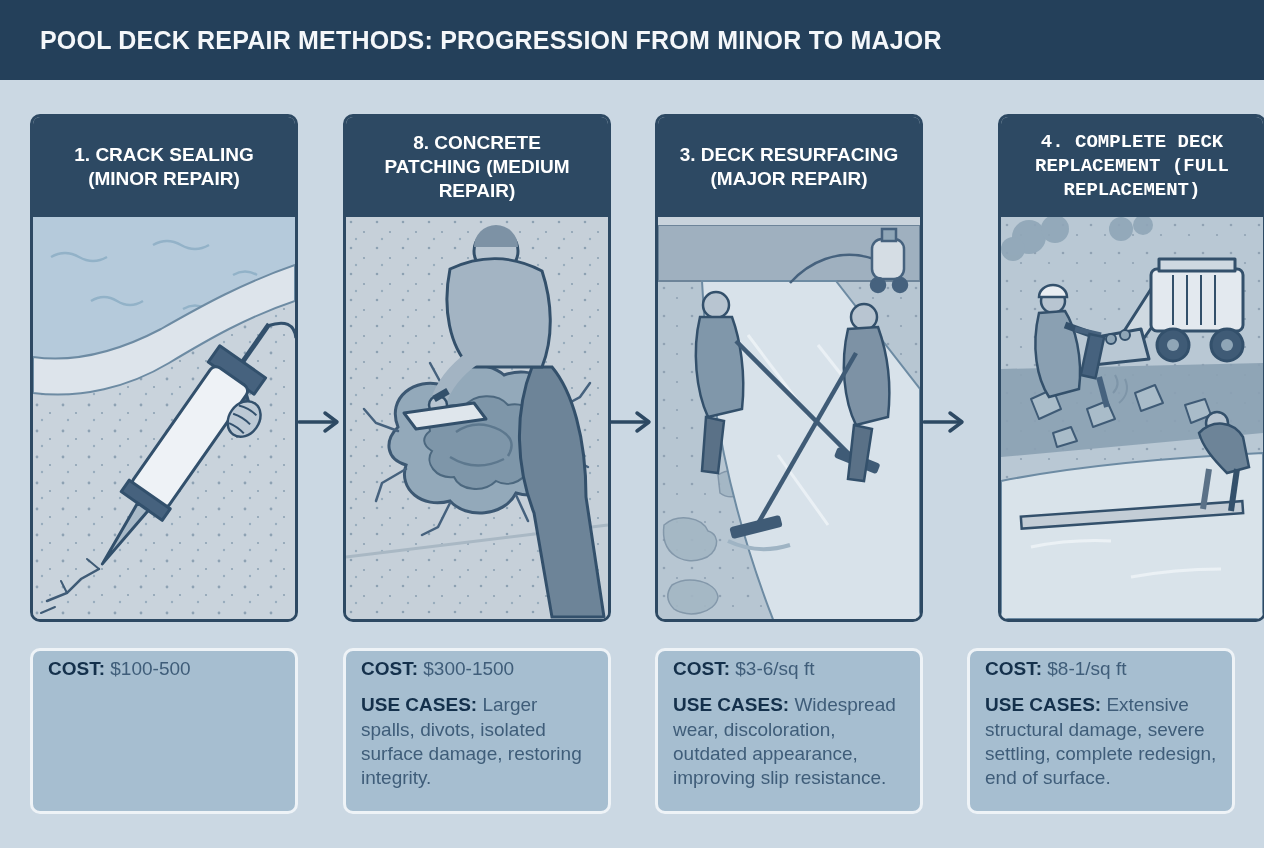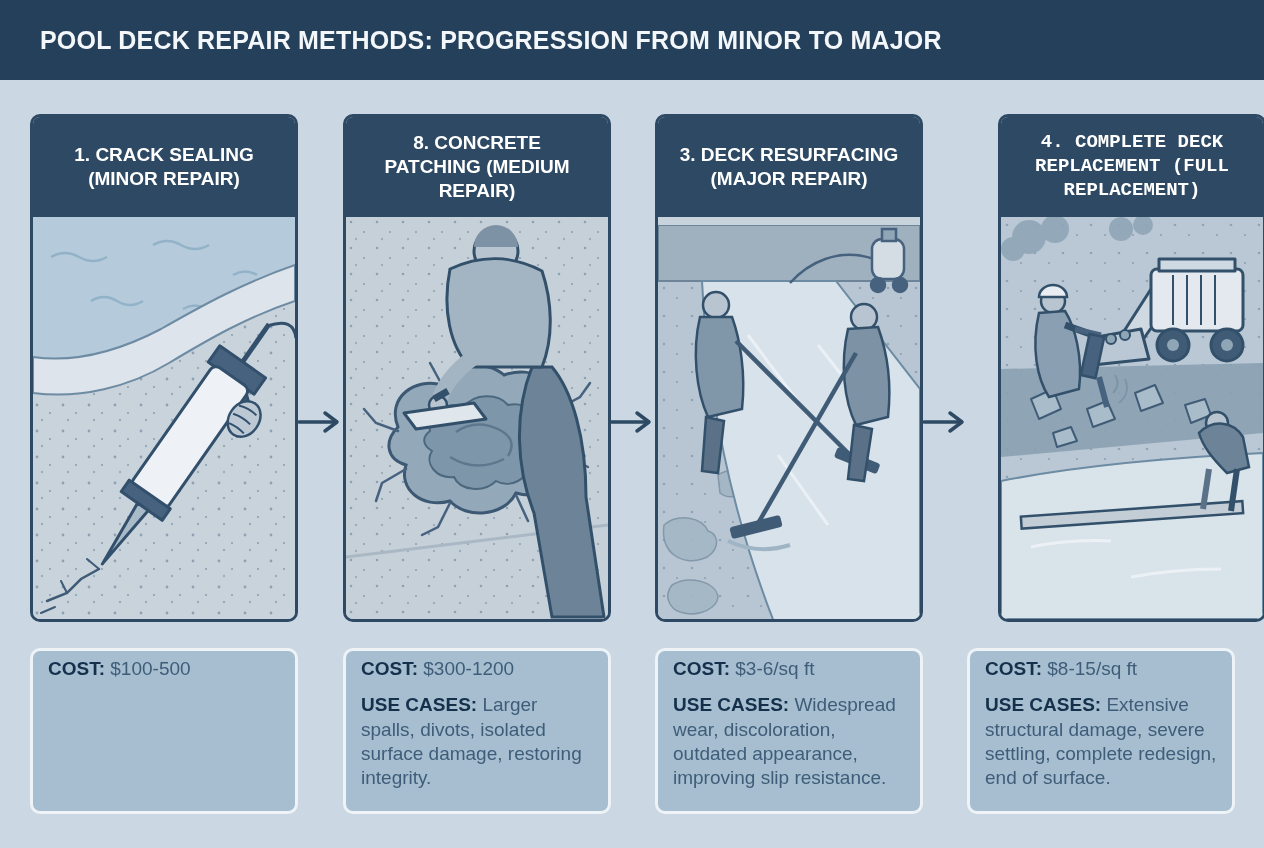--- a/index.html
+++ b/index.html
@@ -292,27 +292,27 @@
         </g>
       </svg>
     </div>
   </section>
 
   <section class="info-card c1">
     <p class="line cost"><span class="label">COST:</span> <span class="value">$100-500</span></p>
   </section>
 
   <section class="info-card c2">
-    <p class="line cost"><span class="label">COST:</span> <span class="value">$300-1200</span></p>
+    <p class="line cost"><span class="label">COST:</span> <span class="value">$300-1500</span></p>
     <p class="line use"><span class="label">USE CASES:</span> <span class="value">Larger spalls, divots, isolated surface damage, restoring integrity.</span></p>
   </section>
 
   <section class="info-card c3">
     <p class="line cost"><span class="label">COST:</span> <span class="value">$3-6/sq ft</span></p>
     <p class="line use"><span class="label">USE CASES:</span> <span class="value">Widespread wear, discoloration, outdated appearance, improving slip resistance.</span></p>
   </section>
 
   <section class="info-card c4">
-    <p class="line cost"><span class="label">COST:</span> <span class="value">$8-15/sq ft</span></p>
+    <p class="line cost"><span class="label">COST:</span> <span class="value">$8-1/sq ft</span></p>
     <p class="line use"><span class="label">USE CASES:</span> <span class="value">Extensive structural damage, severe settling, complete redesign, end of surface.</span></p>
   </section>
 
 </div>
 
 </body></html>

